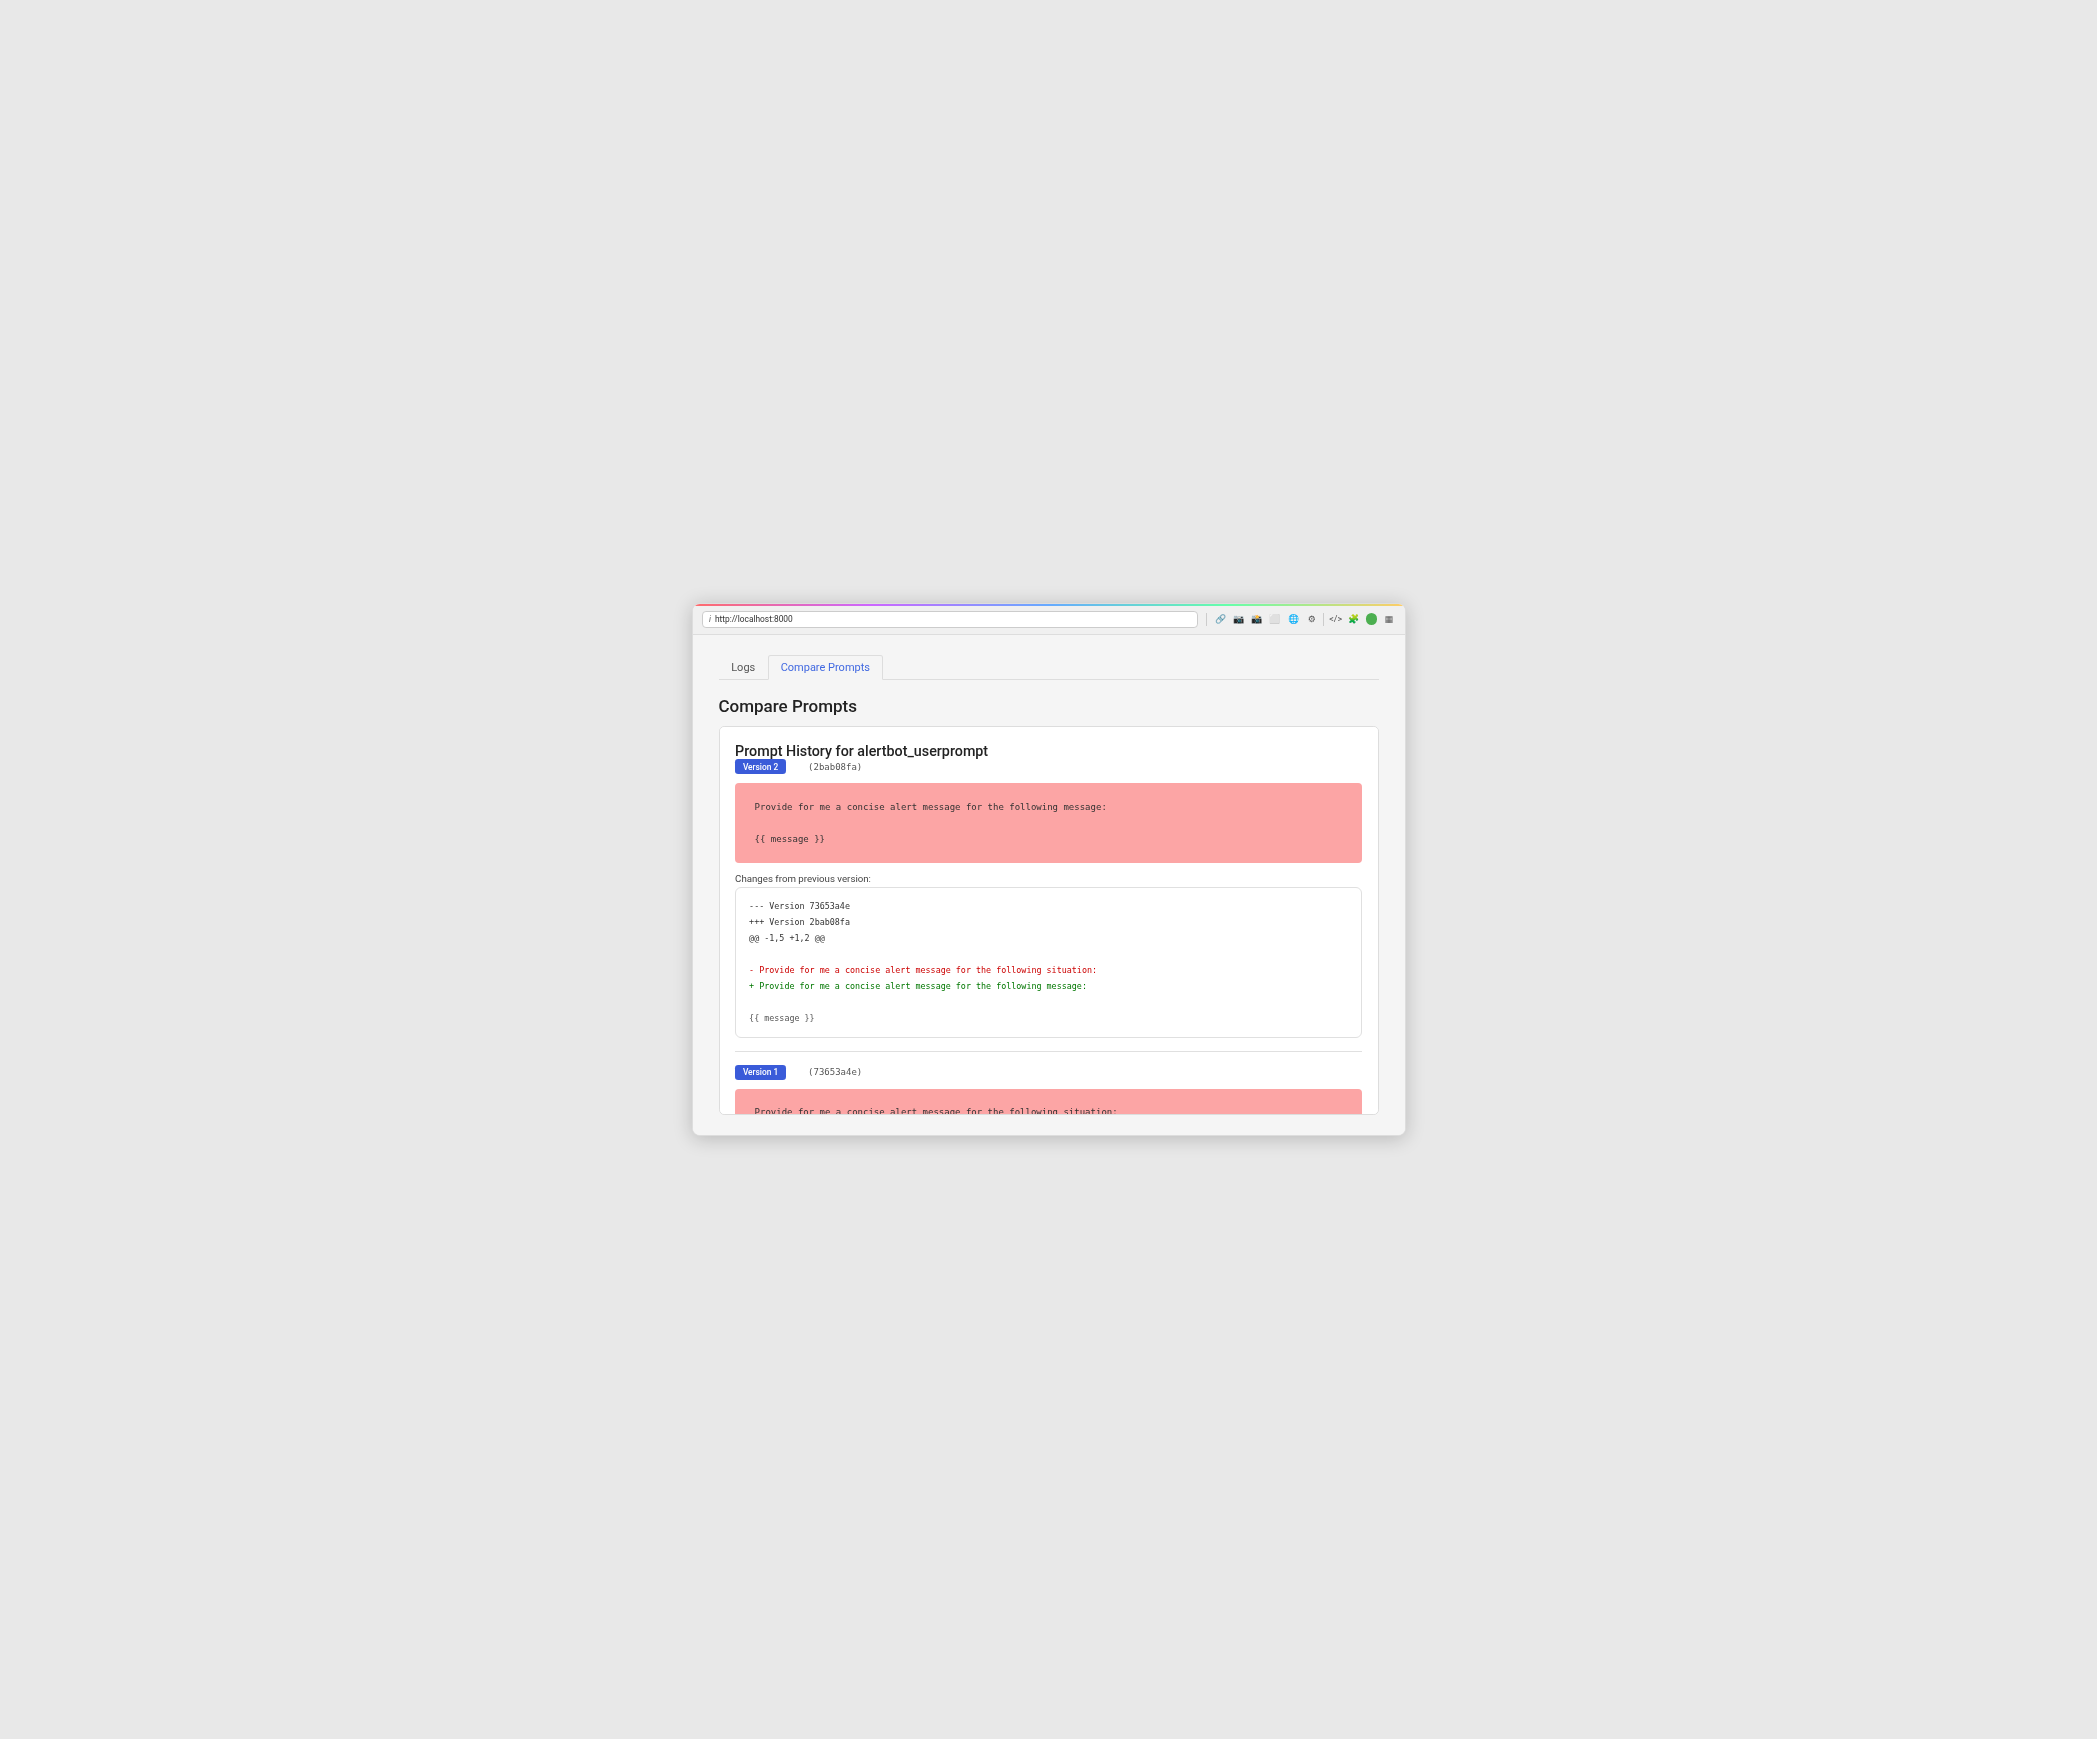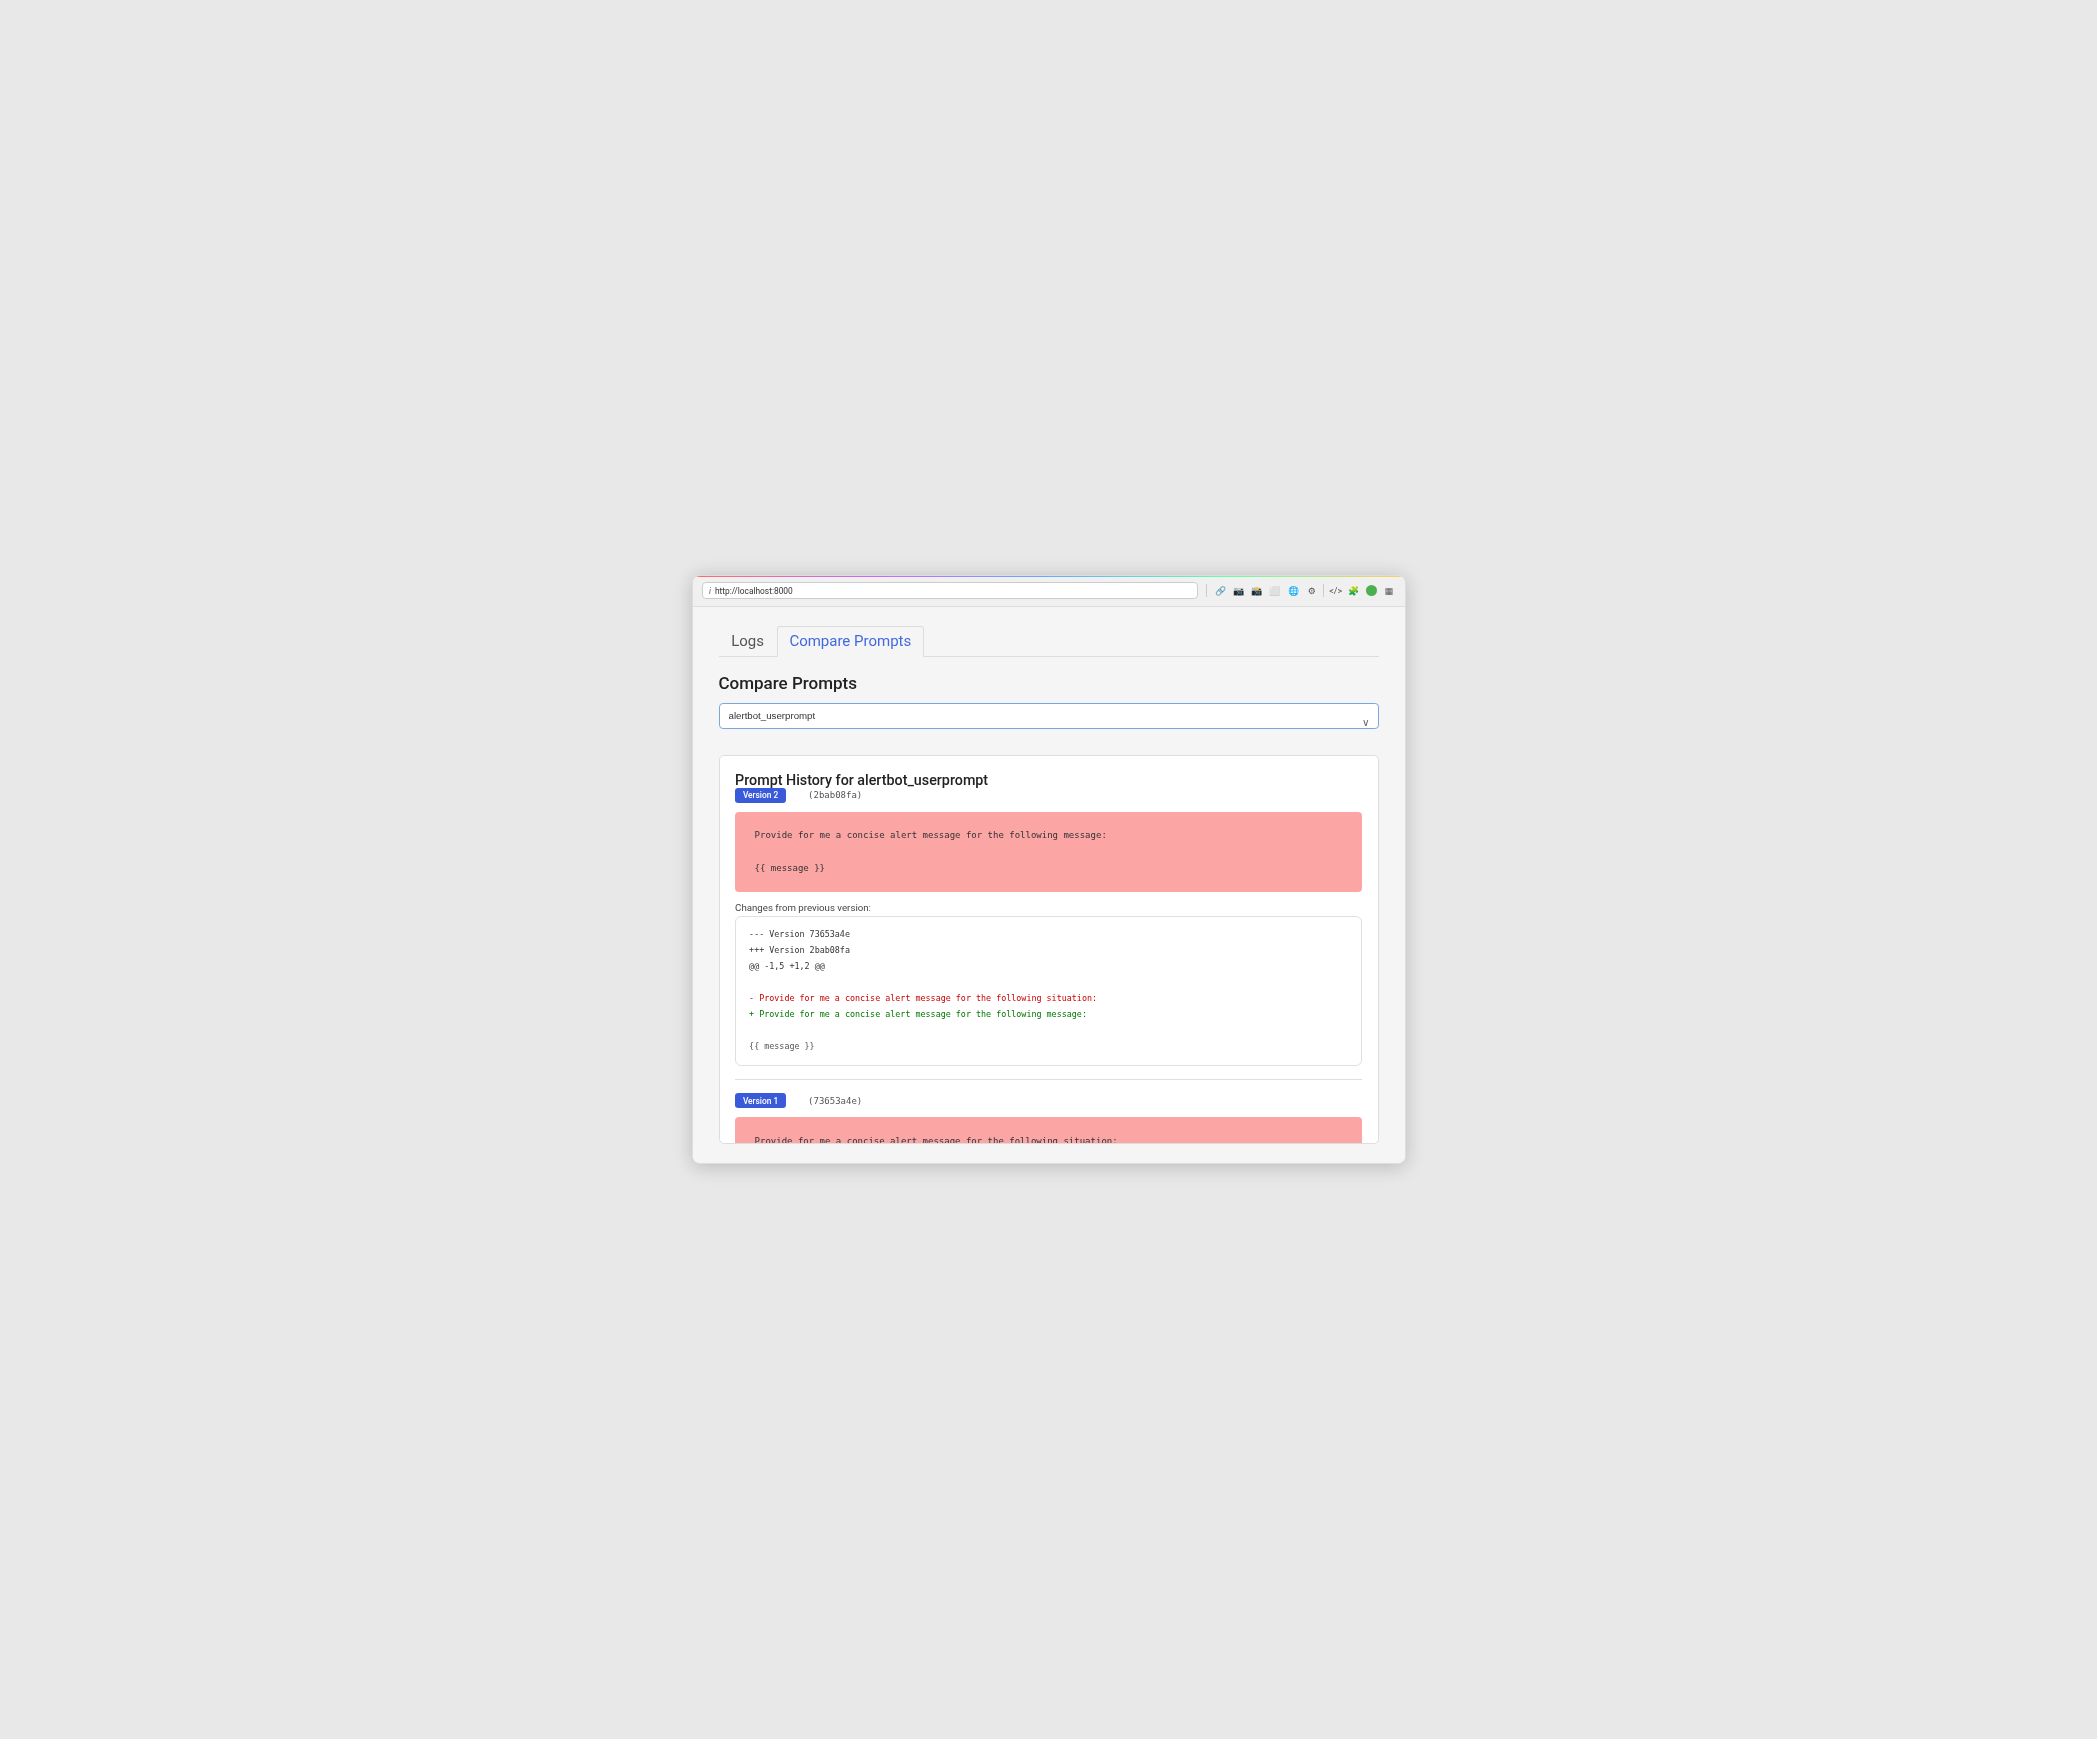--- a/index.html
+++ b/index.html
@@ -113,21 +113,21 @@
 
     .tabs {
       display: flex;
       gap: 0;
       margin-bottom: 15.6px;
       border-bottom: 0.6px solid #ddd;
     }
 
     .tab {
       padding: 5.2px 11.7px;
-      font-size: 15px;
+      font-size: 11px;
       cursor: pointer;
       border: 0.6px solid transparent;
       border-radius: 2.6px 2.6px 0 0;
       margin-bottom: -0.6px;
       color: #555;
       background: transparent;
     }
 
     .tab.active {
       color: #4169e1;
@@ -301,26 +301,20 @@
   <div class="page-content">
 
 
     <div class="tabs">
       <div class="tab">Logs</div>
       <div class="tab active">Compare Prompts</div>
     </div>
 
     <h2 class="section-title">Compare Prompts</h2>
 
-    <div class="dropdown-wrapper">
-      <select class="dropdown-select">
-        <option>alertbot_userprompt</option>
-      </select>
-      <span class="dropdown-chevron">∨</span>
-    </div>
 
     <div class="prompt-history-card">
       <h3 class="prompt-history-title">Prompt History for alertbot_userprompt</h3>
 
       <div class="version-block">
         <div class="version-header">
           <span class="version-badge">Version 2</span>
           <span class="version-hash">(2bab08fa)</span>
         </div>
         <div class="prompt-text-box">

